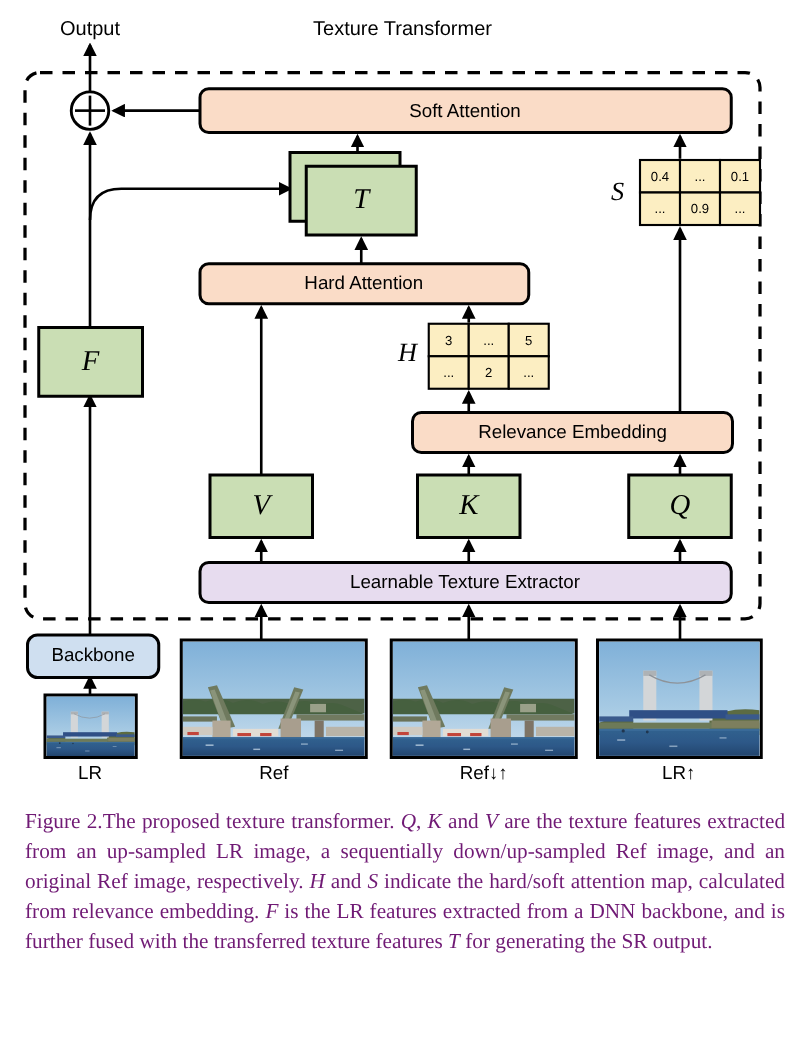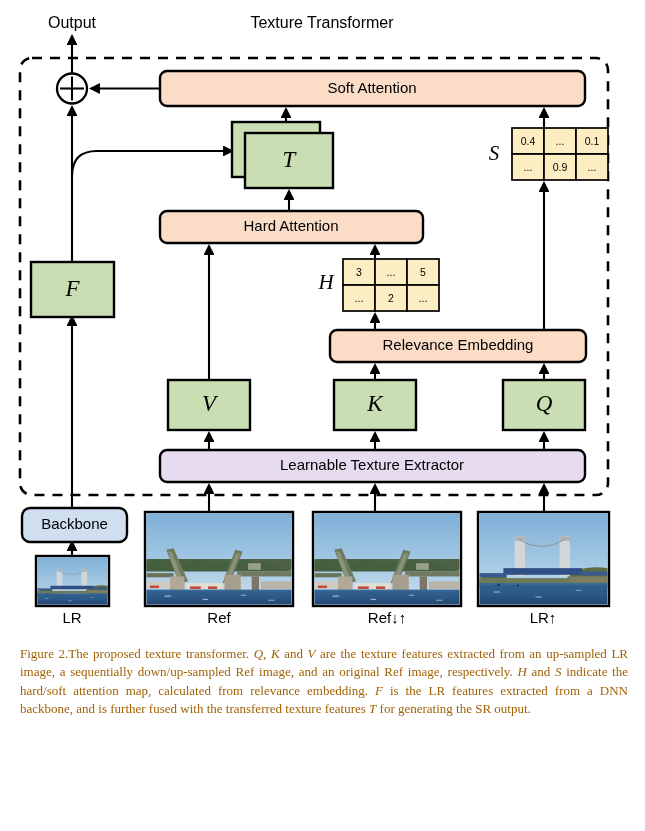--- a/index.html
+++ b/index.html
@@ -68,23 +68,23 @@
   .wire { stroke: #000; stroke-width: 2.1; fill: none; }
   .boxstroke { stroke: #000; stroke-width: 2.4; }
   .cellstroke { stroke: #000; stroke-width: 1.7; }
 
   #caption {
     position: absolute;
     left: 20px;
     top: 645px;
     width: 608px;
     font-family: "Liberation Serif", serif;
-    font-size: 13px;
+    font-size: 17px;
     line-height: 1.41;
-    color: #a16207;
+    color: #701a75;
     text-align: justify;
     text-justify: inter-word;
     hyphens: manual;
   }
   #caption i {
     font-family: "Liberation Serif", serif;
     font-style: italic;
   }
 </style>
 </head>

